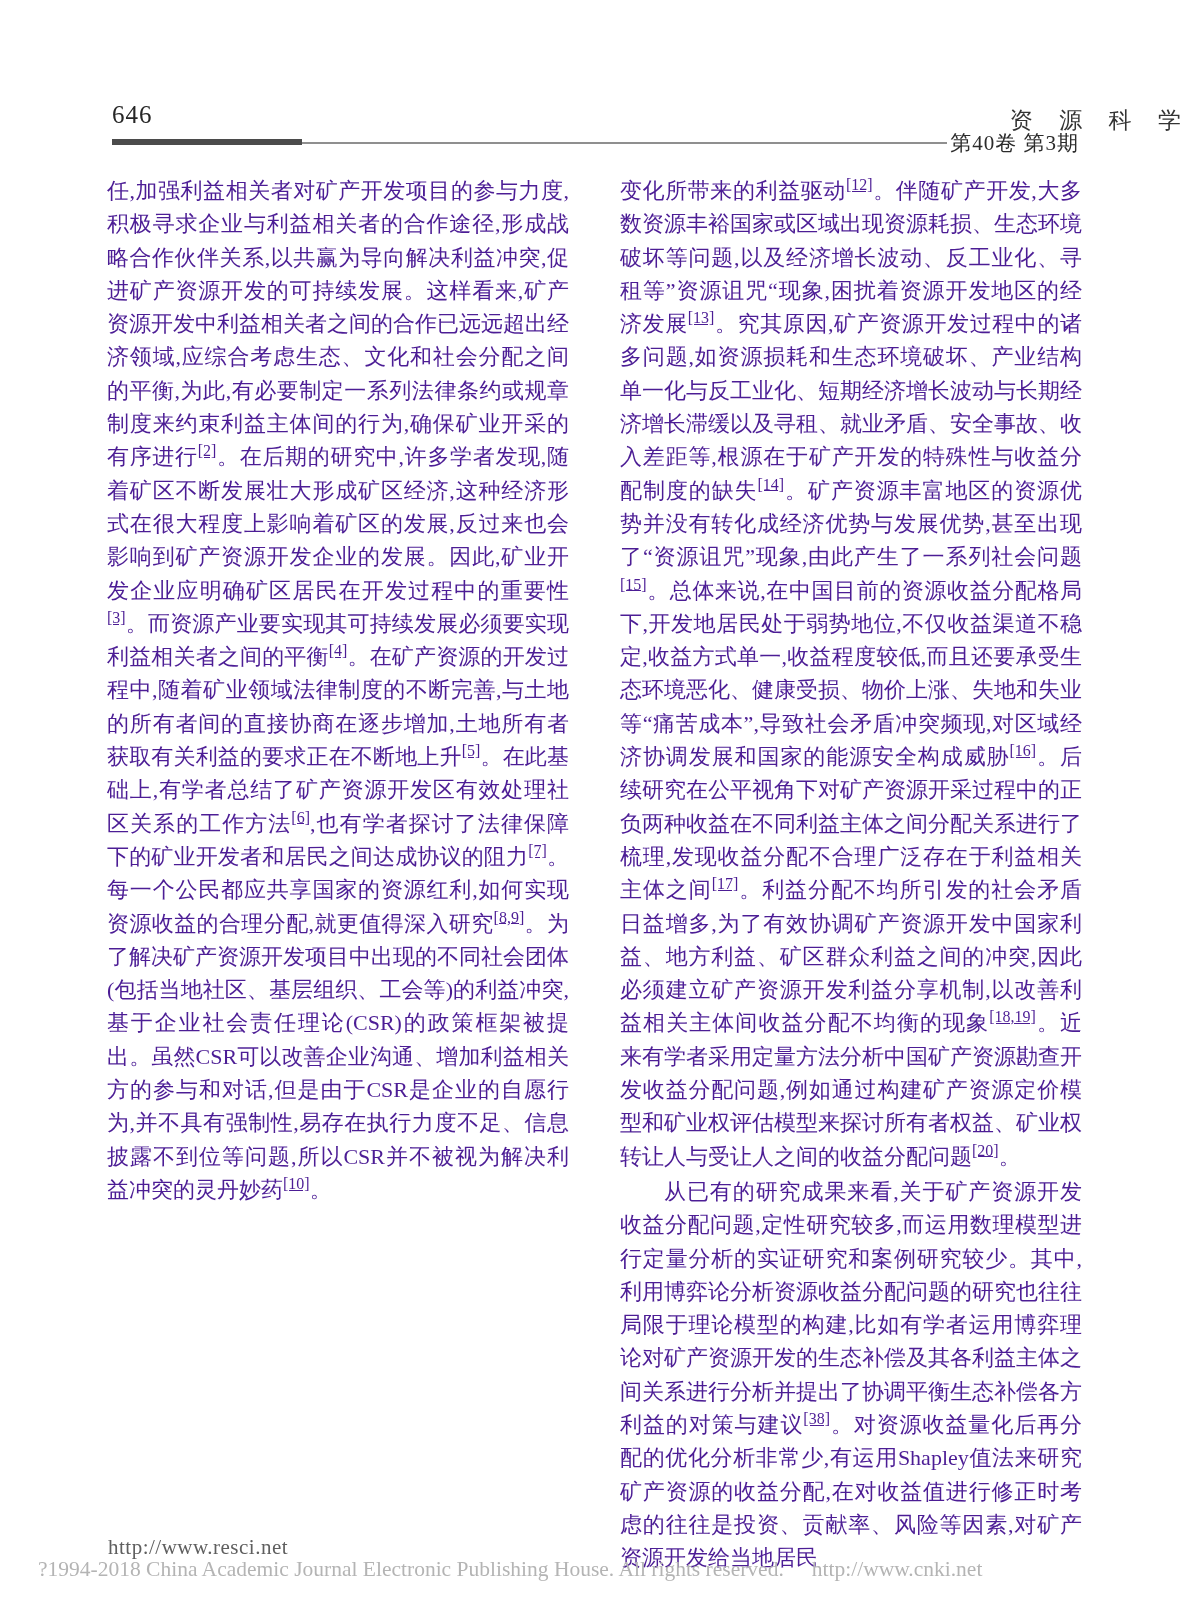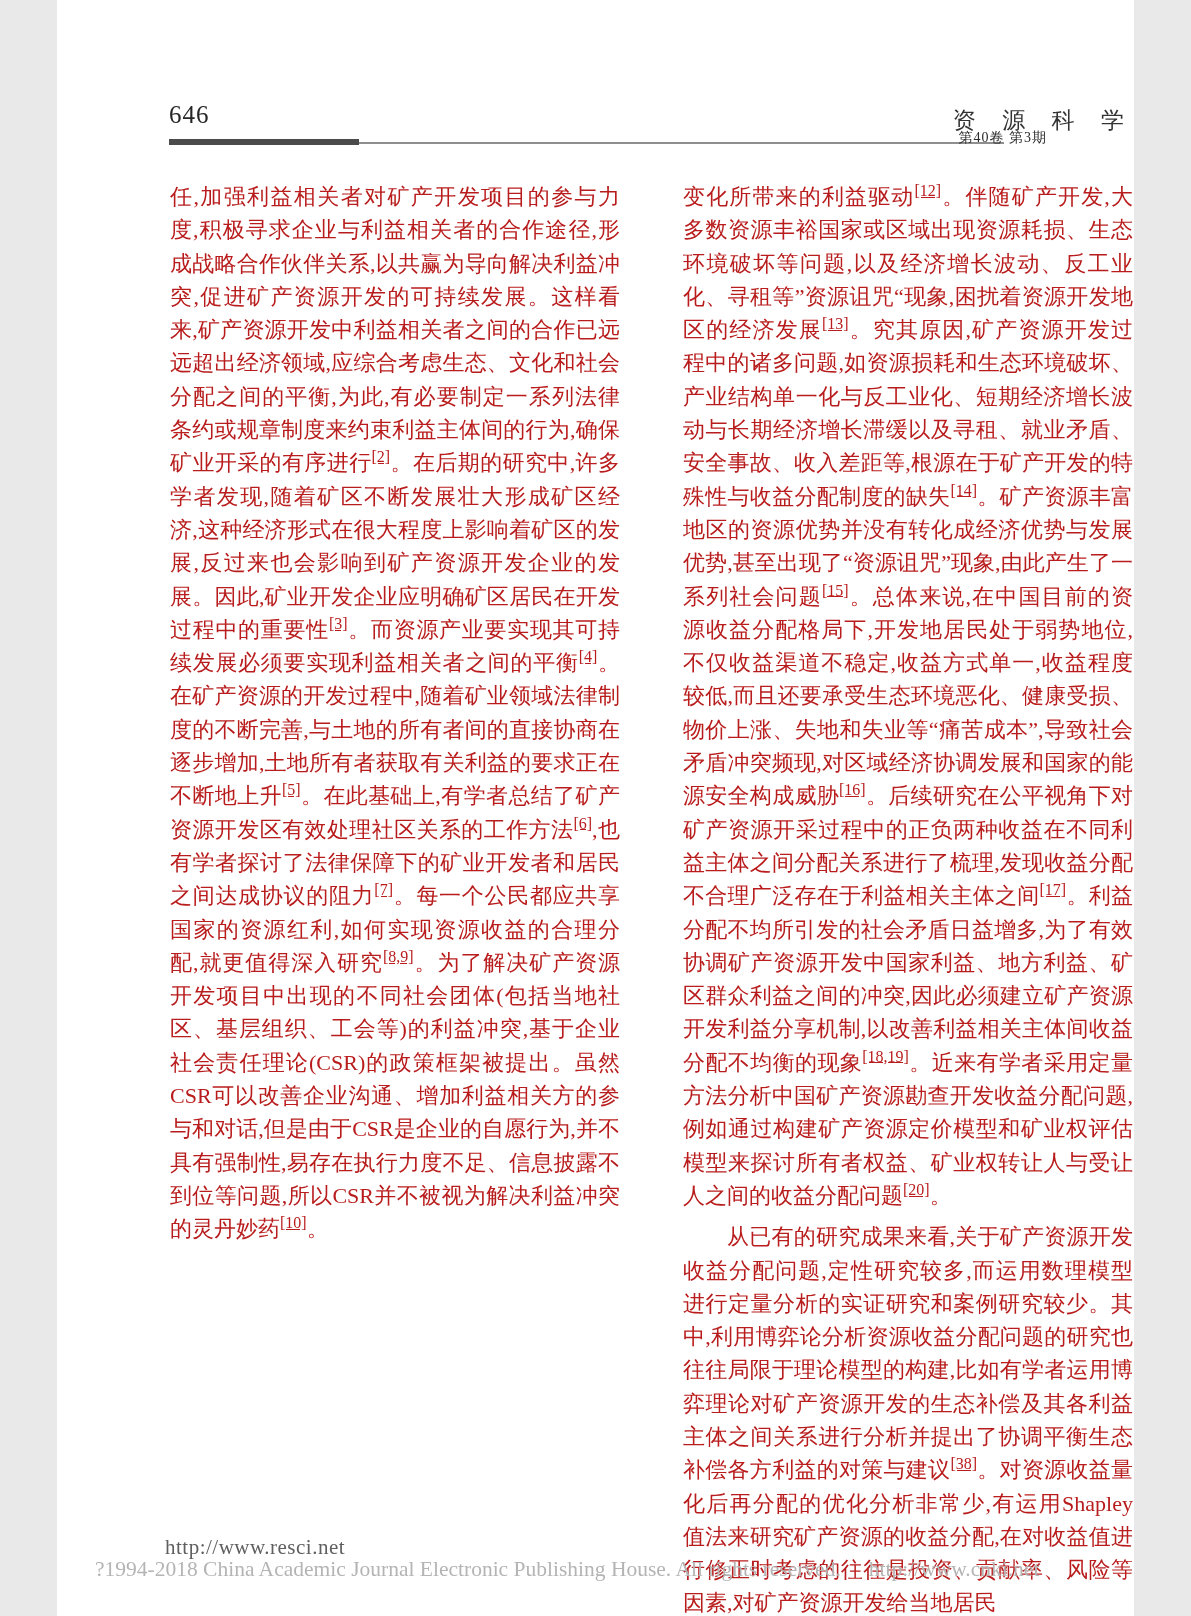--- a/index.html
+++ b/index.html
@@ -1,18 +1,18 @@
 <!DOCTYPE html>
 <html lang="zh"><head>
 <meta charset="utf-8">
 <style>
   html,body{margin:0;padding:0;background:#e9e9e9;}
   .page{
     position:relative;
-    width:1077px;height:1616px;
+    width:1191px;height:1616px;
     margin:0 auto;
     background:#ffffff;
     font-family:"Liberation Serif","DejaVu Serif",serif;
     color:#262626;
     overflow:hidden;
   }
   
   .page-number{
     position:absolute;left:112px;top:101px;
     font-size:25px;letter-spacing:1px;
@@ -29,36 +29,36 @@
   }
   .rule-thick{
     position:absolute;left:112px;top:139px;
     width:190px;height:6px;background:#4b4b4b;
   }
   .rule-thin{
     position:absolute;left:302px;top:142px;
     width:645px;height:2px;background:#8f8f8f;
   }
   .volume-issue{
-    position:absolute;right:87px;top:129px;
-    font-size:14px;color:#2b2b2b;letter-spacing:1px;
+    position:absolute;right:112px;top:129px;
+    font-size:21px;color:#2b2b2b;letter-spacing:1px;
   }
   
   .content{
     position:absolute;top:172px;left:105px;
     display:flex;gap:47px;
   }
   .col{width:466px;}
   .col p.para{
-    margin:8px;
+    margin:2px;
     font-size:22px;
     line-height:33.3px;
     text-align:justify;
     text-justify:inter-ideograph;
-    color:#b91c1c;
+    color:#4c1d95;
   }
   .col p.indent{text-indent:2em;}
   sup.ref{
     font-size:16px;
     line-height:0;
     vertical-align:super;
     letter-spacing:0;
     text-decoration:underline;
   }
   

